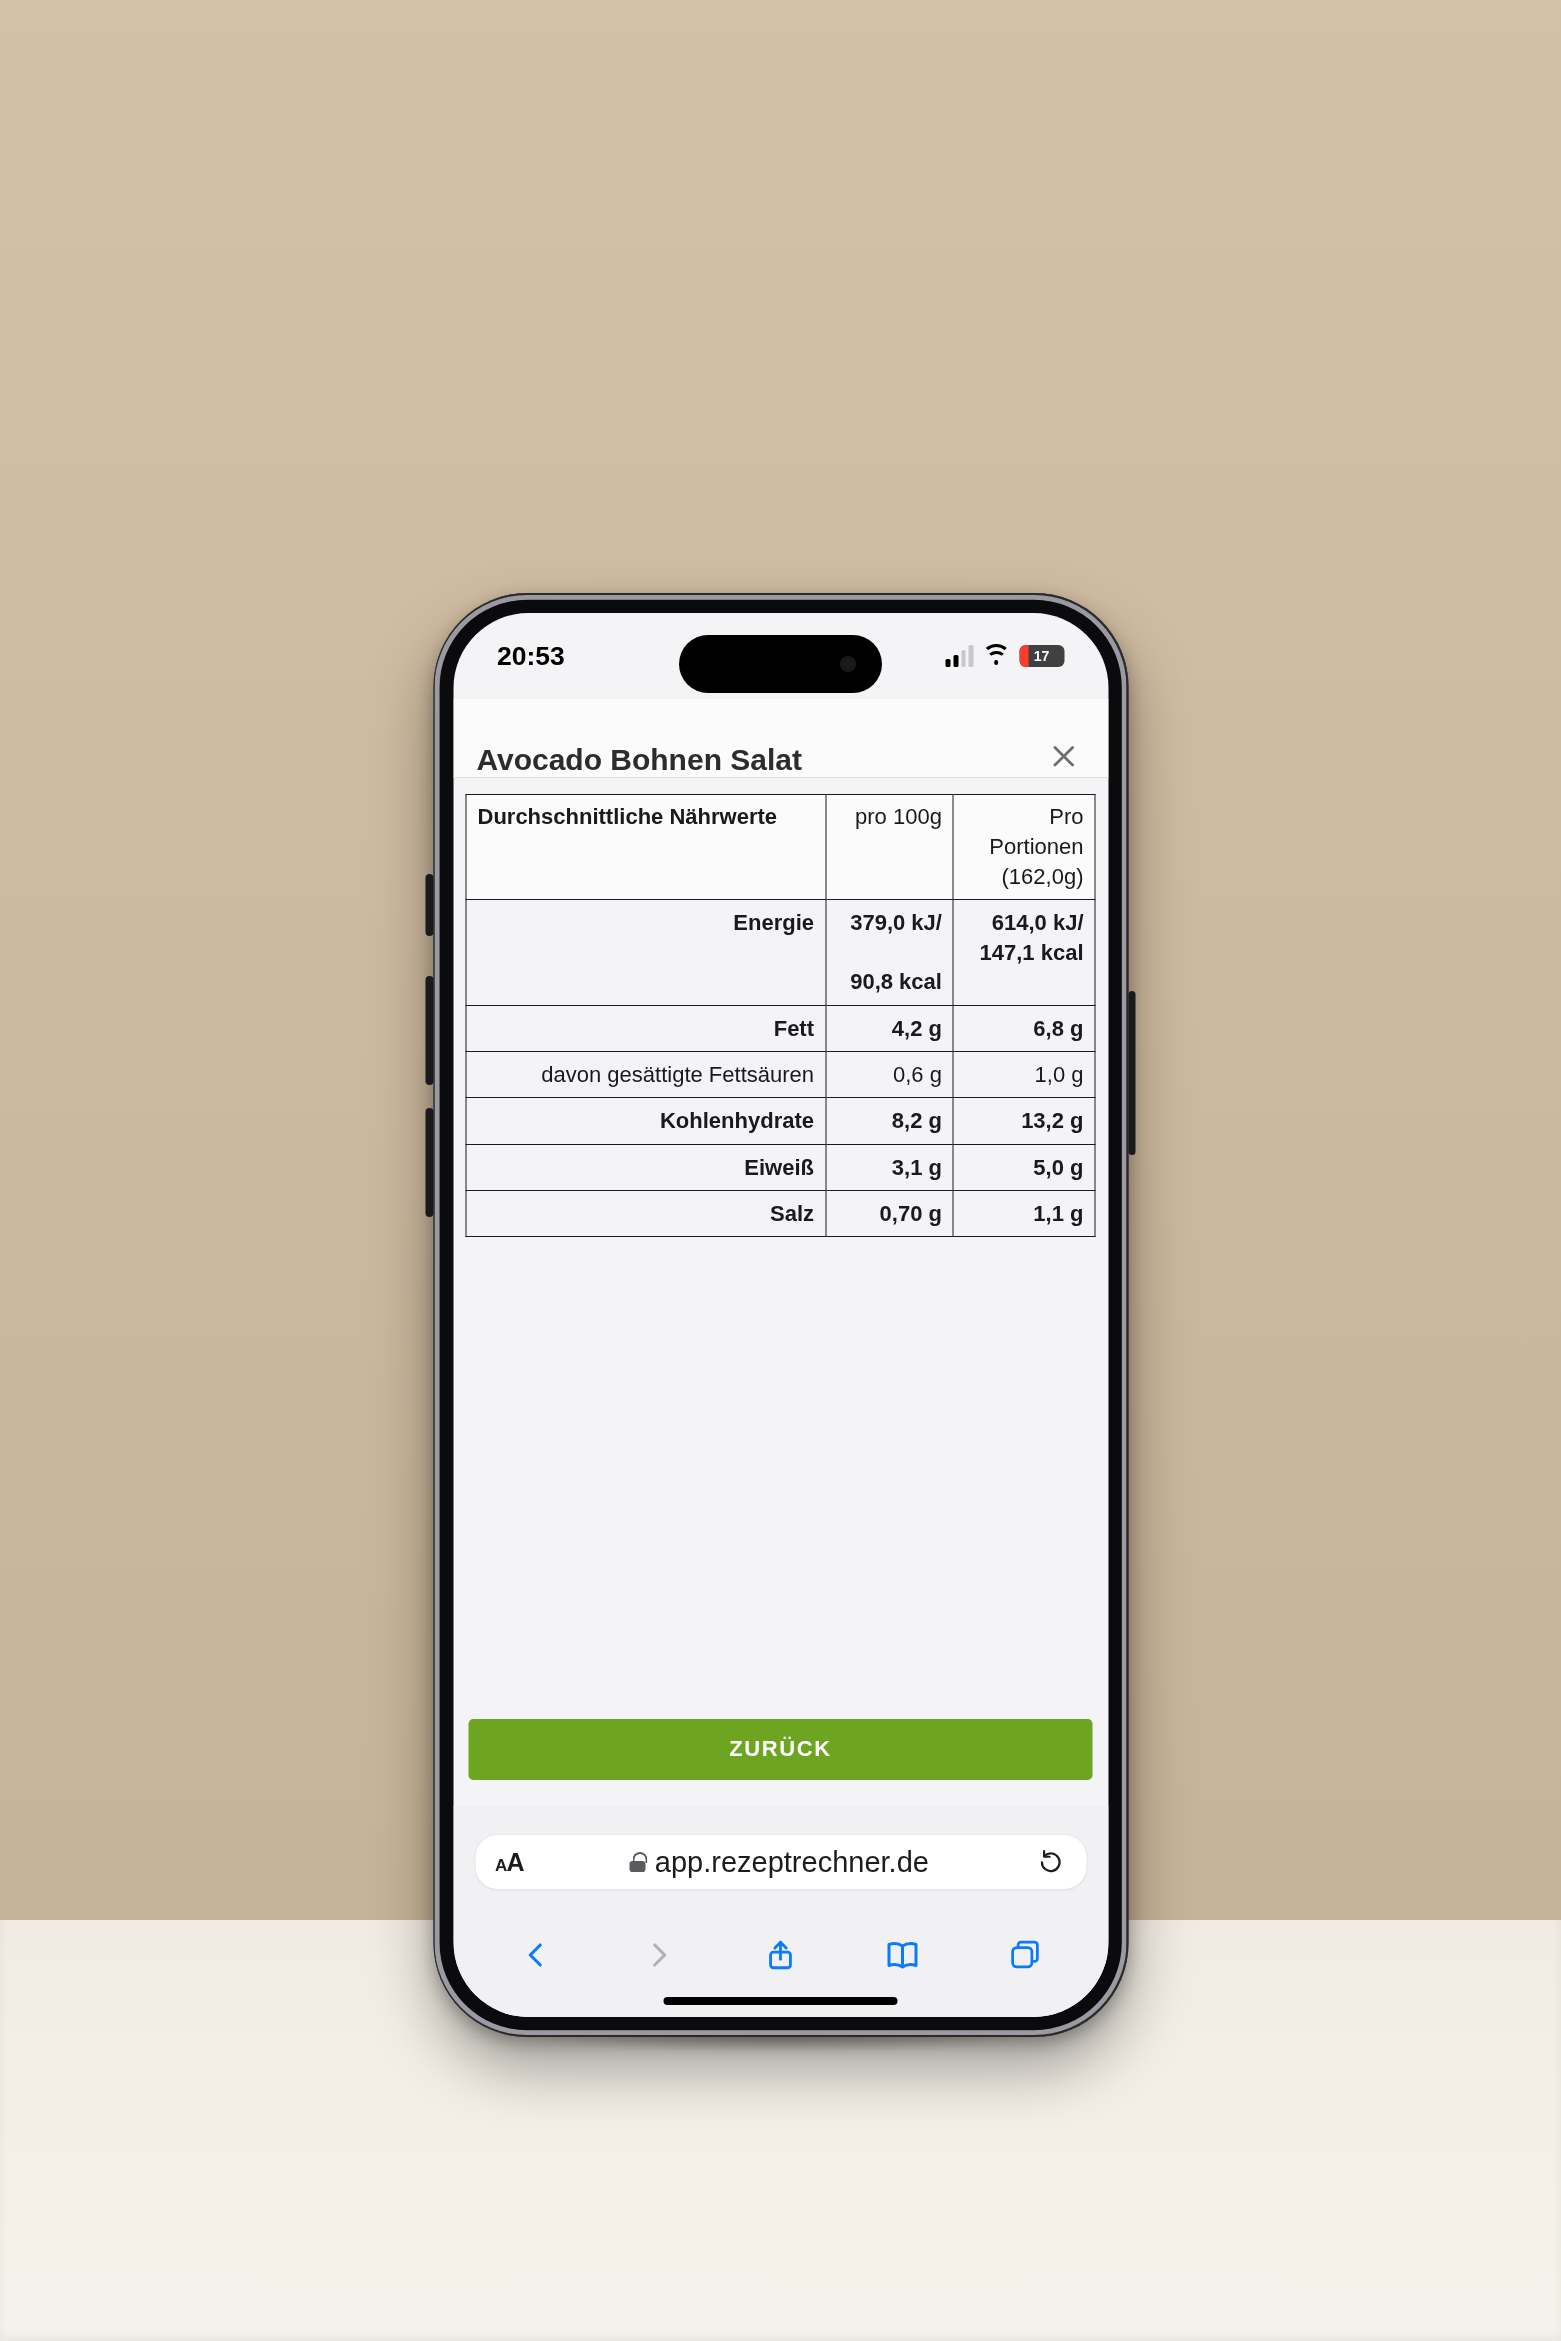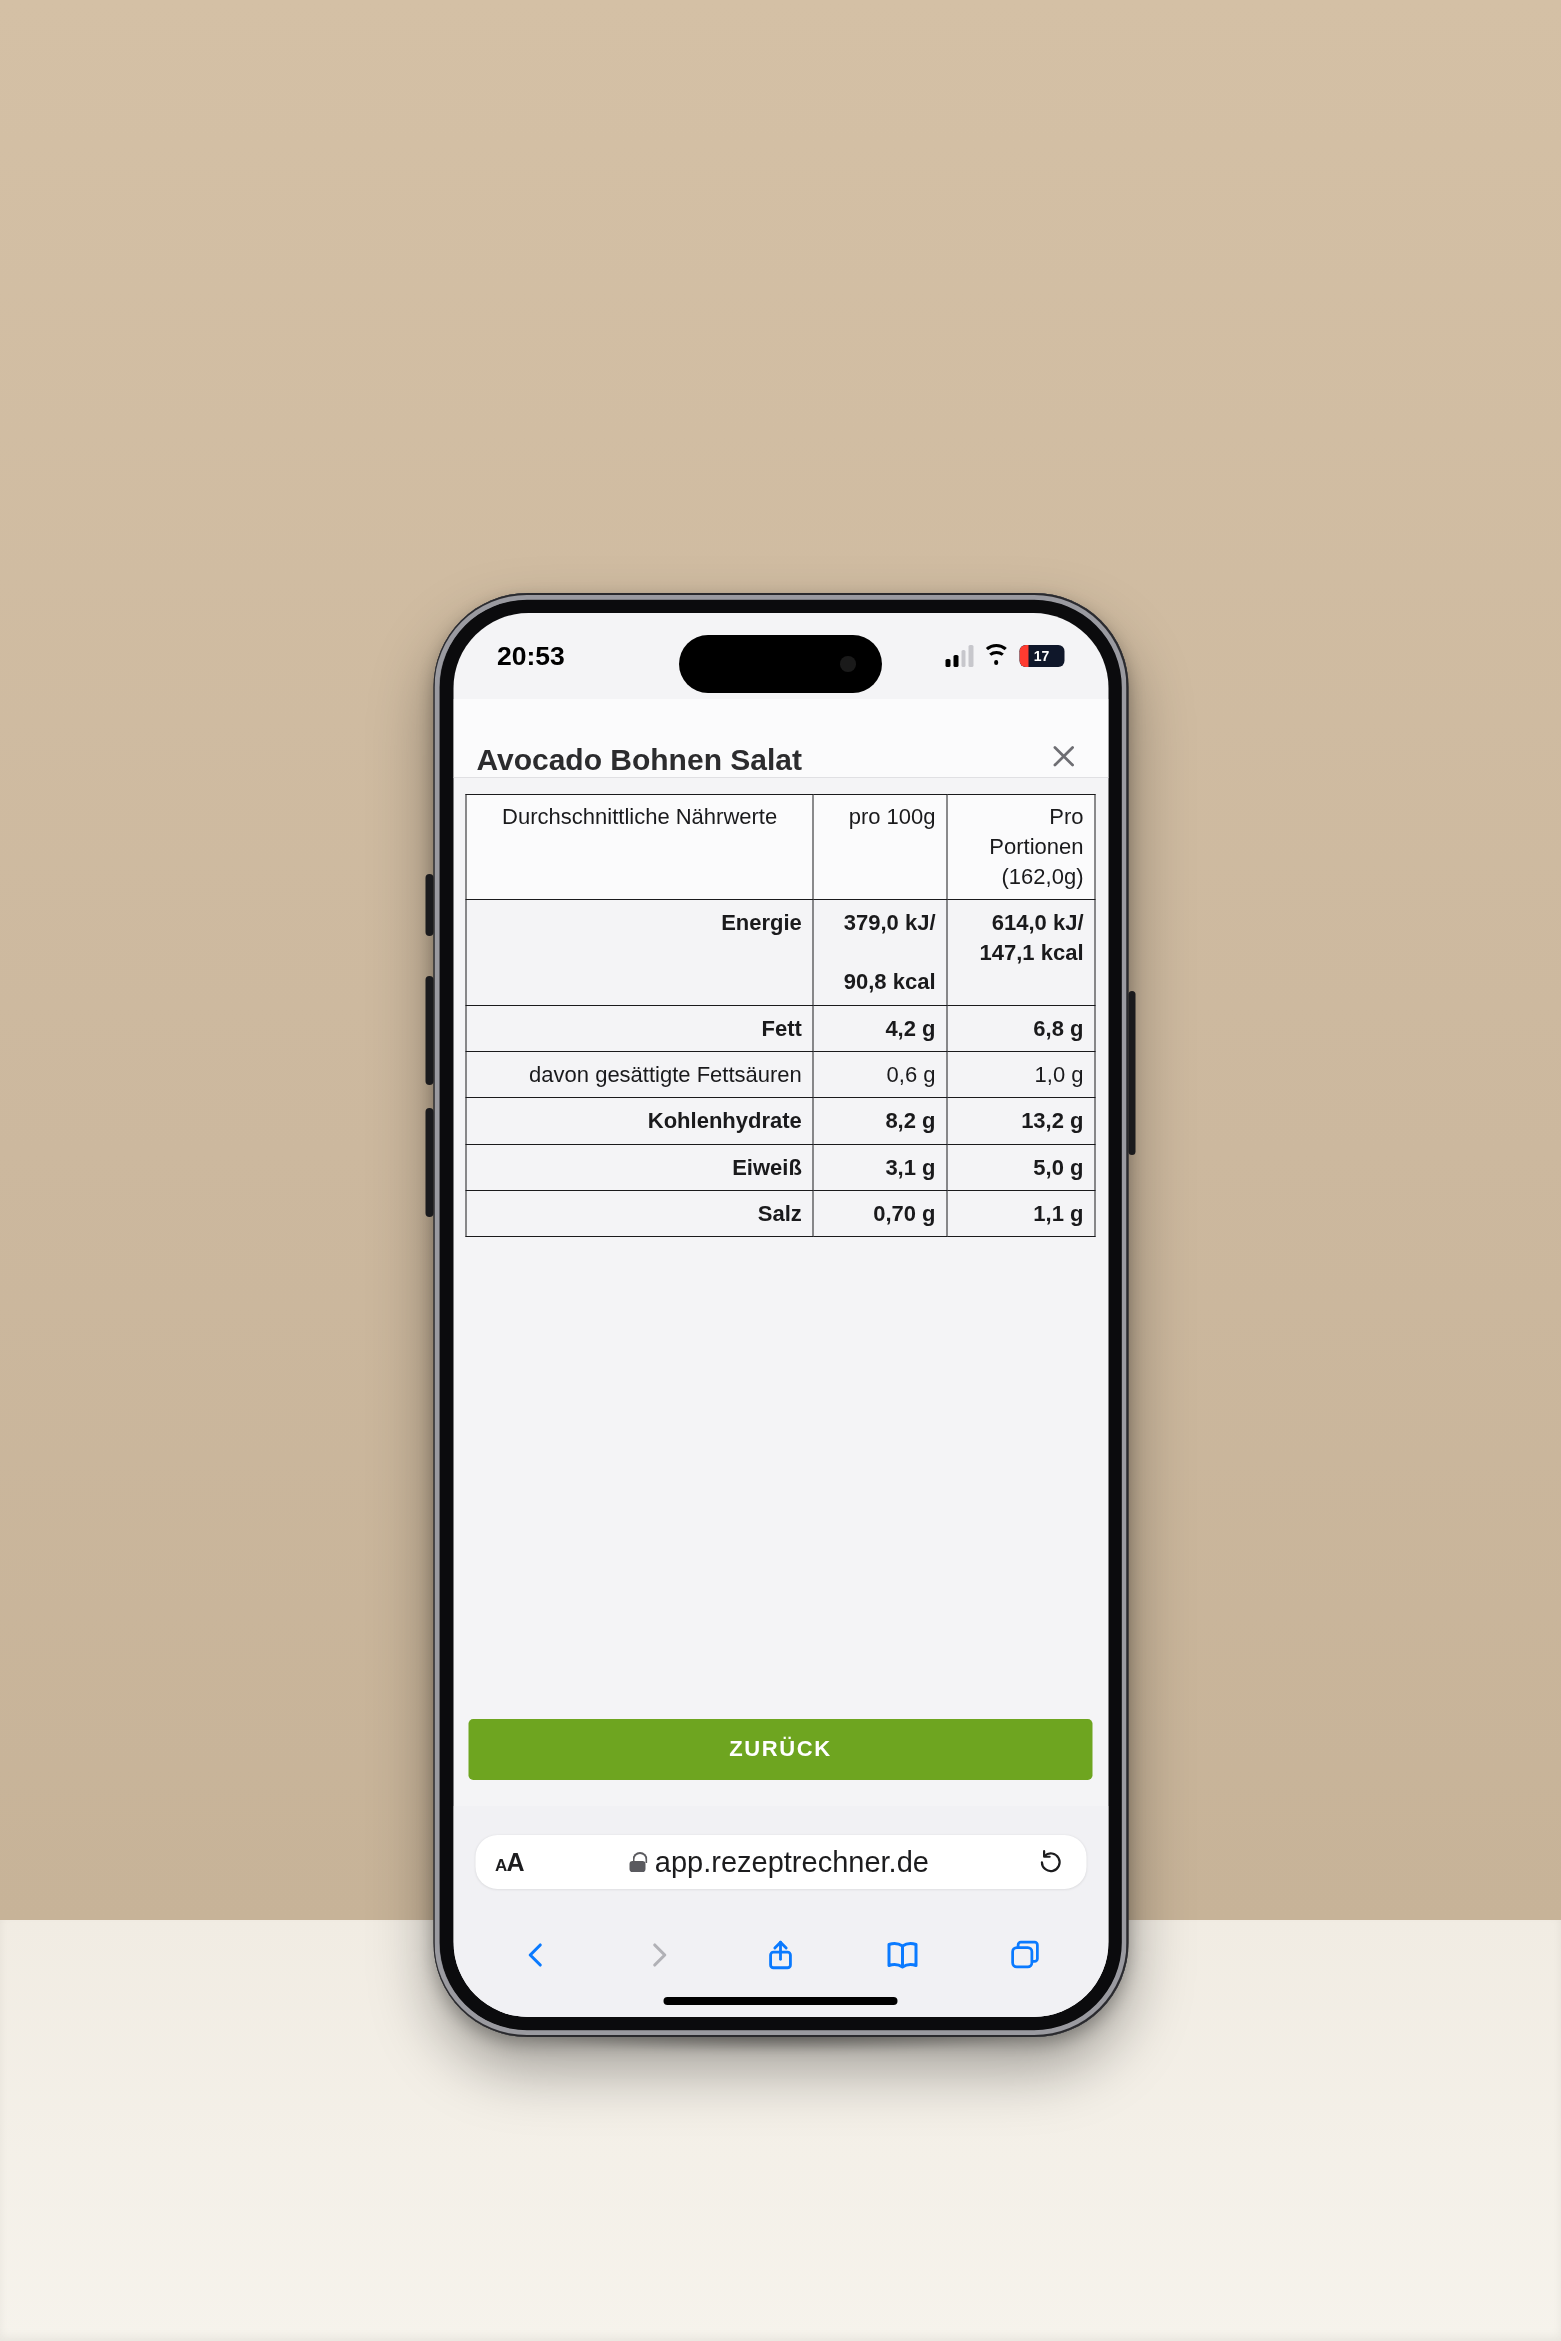--- a/index.html
+++ b/index.html
@@ -178,21 +178,21 @@
     background:#000;
     left:50%; bottom:0; transform:translateX(-50%);
     border:none;
   }
 
   .battery{
     position:relative;
     width:45px;
     height:22px;
     border-radius:6.2px;
-    background:#0f172a;
+    background:#404040;
     box-sizing:border-box;
     overflow:hidden;
   }
   .battery::after{
     content:"";
     position:absolute;
     right:-6.2px; top:50%;
     width:4.7px; height:9.4px;
     margin-top:-4.7px;
     background:#e5e5ea;
@@ -263,22 +263,22 @@
     line-height:1.35;
   }
   table.nutri .col-label{ text-align:right; }
   table.nutri .col-val{ text-align:right; white-space:pre-line; }
   table.nutri .bold{ font-weight:700; }
   table.nutri thead th{
     background:#fbfbfc;
     font-weight:400;
   }
   table.nutri thead th:first-child{
-    font-weight:400;
-    text-align:center;
+    font-weight:700;
+    text-align:left;
   }
   table.nutri thead th{
     text-align:right;
   }
 
   .app-spacer{ flex:1; }
 
   .back-btn{
     margin:19px 15.6px 26.5px 15.6px;
     height:61px;

